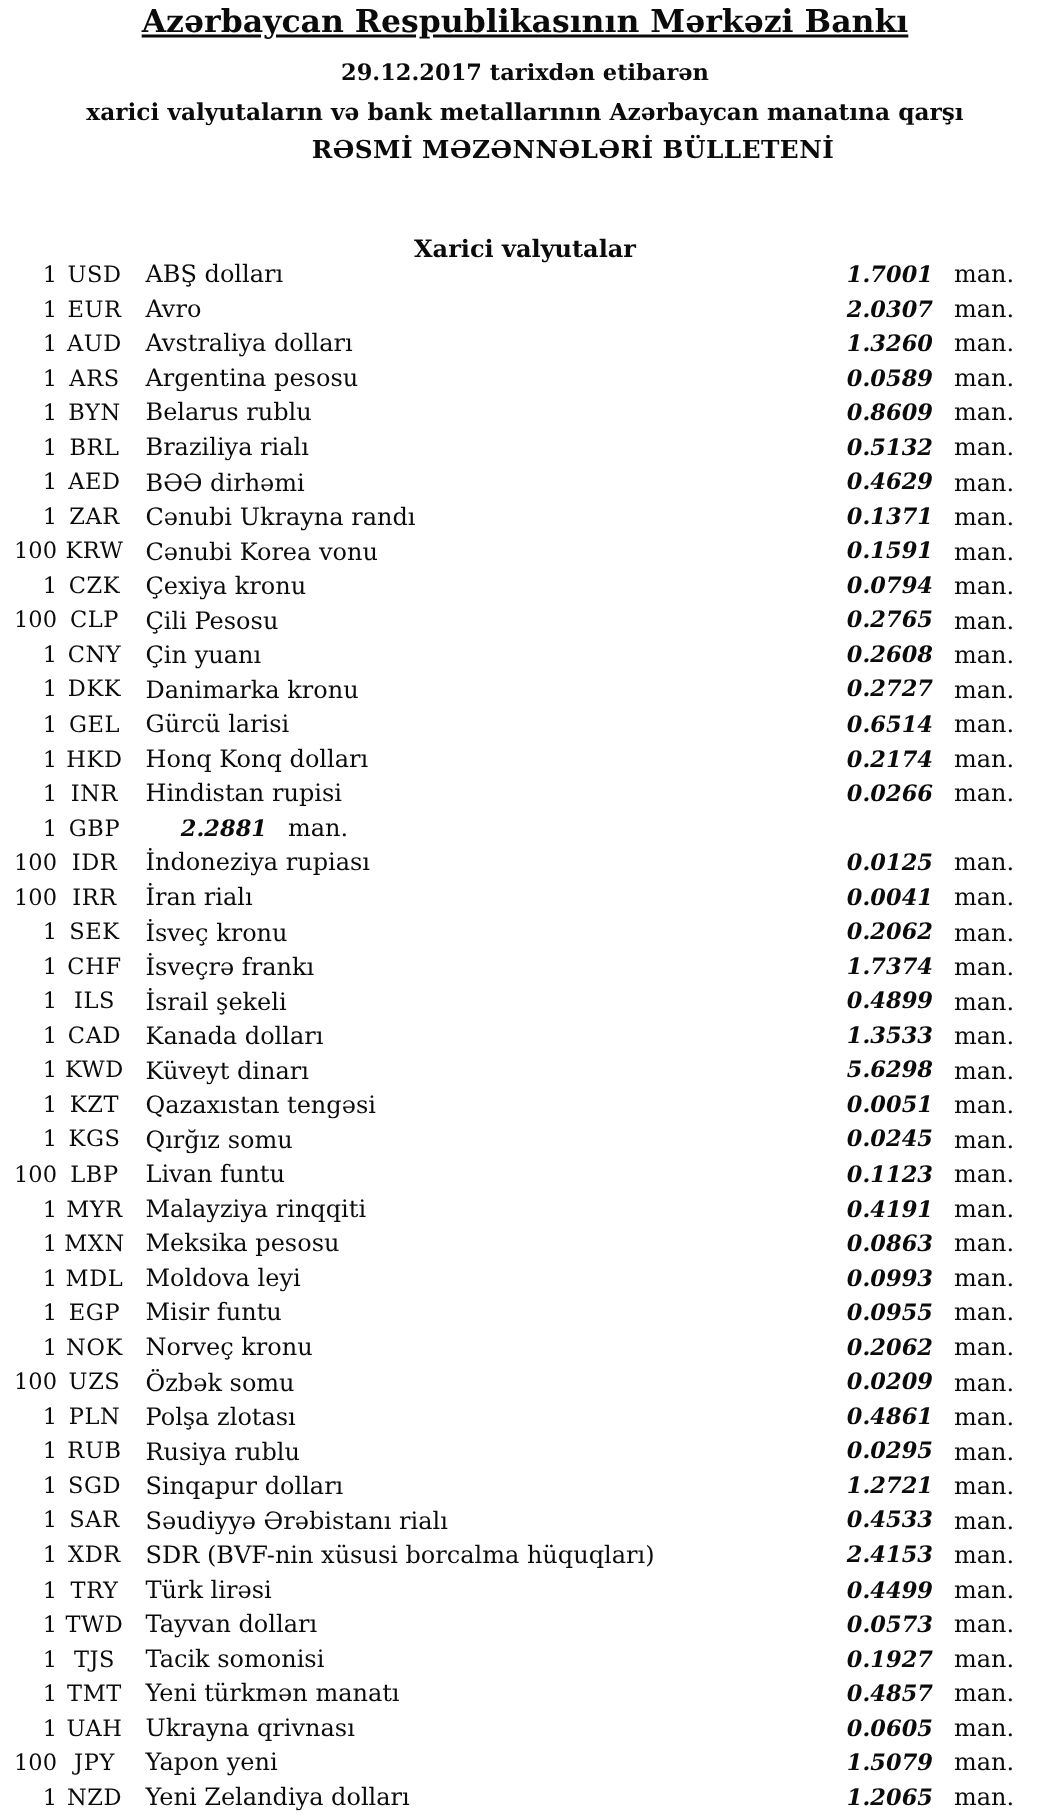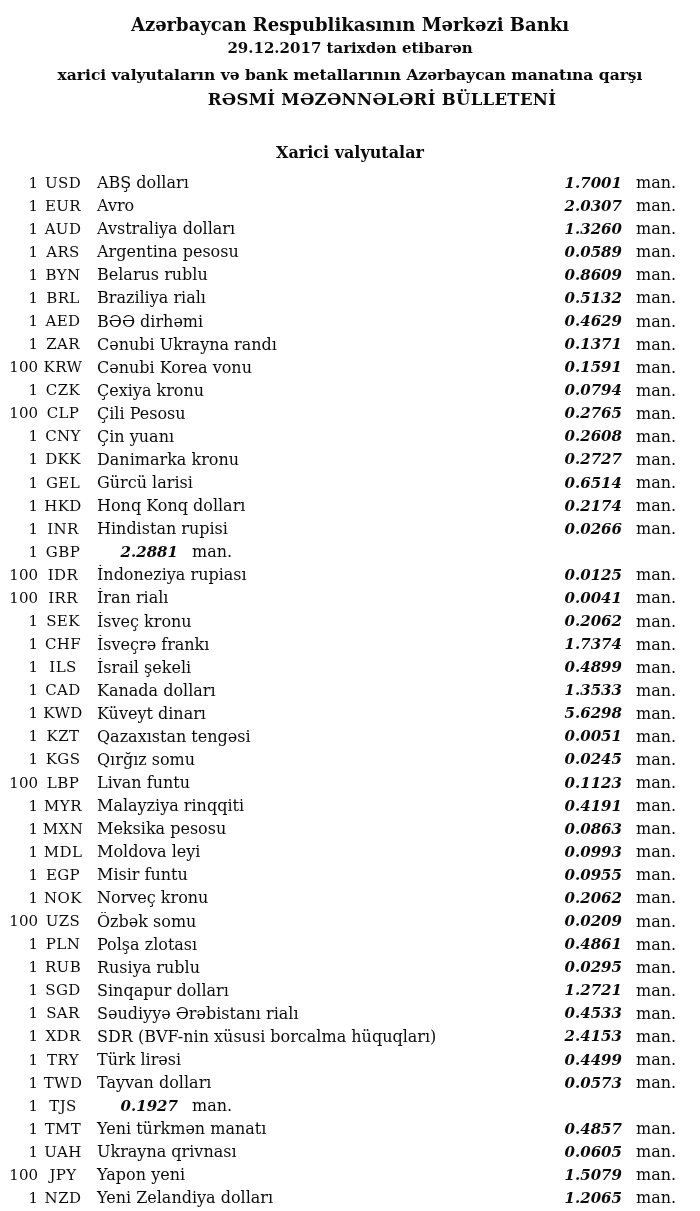--- a/index.html
+++ b/index.html
@@ -13,25 +13,25 @@
     overflow: hidden;
   }
   .header-line {
     position: absolute;
     left: 0;
     width: 100%;
     text-align: center;
     font-weight: bold;
     white-space: nowrap;
   }
-  .bank-title    { top: 14px;   font-size: 18px; }
+  .bank-title    { top: 1px;   font-size: 21px; text-decoration: underline; }
   .date-line     { top: 39px;  font-size: 15px; }
   .desc-line     { top: 65px;  font-size: 15.5px; }
   .bulletin-title{ top: 90px;  font-size: 16.5px; letter-spacing: 0.3px; padding-left: 32px; }
-  .section-title { top: 143px; font-size: 16px; }
+  .section-title { top: 156px; font-size: 16px; }
   .rates-table {
     position: absolute;
     top: 171px;
     left: 0;
     right: 0;
   }
   .row {
     display: flex;
     align-items: center;
     height: 23.09px;
@@ -330,20 +330,21 @@
       <div class="row">
         <span class="cell qty">1</span>
         <span class="cell code">TWD</span>
         <span class="cell name">Tayvan dolları</span>
         <span class="cell rate">0.0573</span>
         <span class="cell unit">man.</span>
       </div>
       <div class="row">
         <span class="cell qty">1</span>
         <span class="cell code">TJS</span>
+        <span class="cell name">Tacik somonisi</span>
         <span class="cell rate">0.1927</span>
         <span class="cell unit">man.</span>
       </div>
       <div class="row">
         <span class="cell qty">1</span>
         <span class="cell code">TMT</span>
         <span class="cell name">Yeni türkmən manatı</span>
         <span class="cell rate">0.4857</span>
         <span class="cell unit">man.</span>
       </div>

